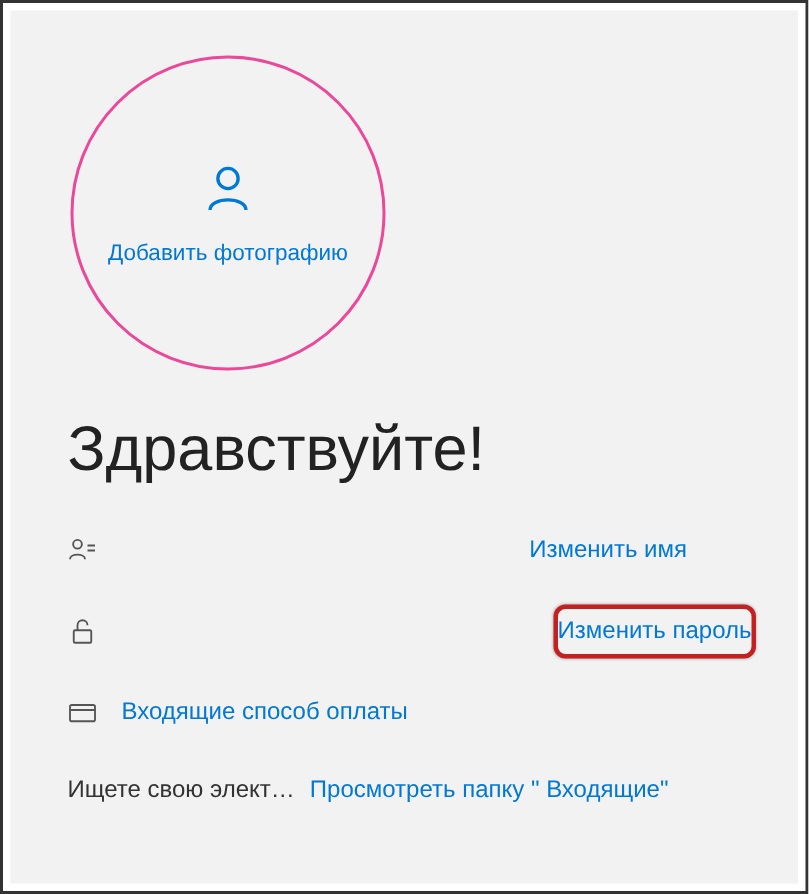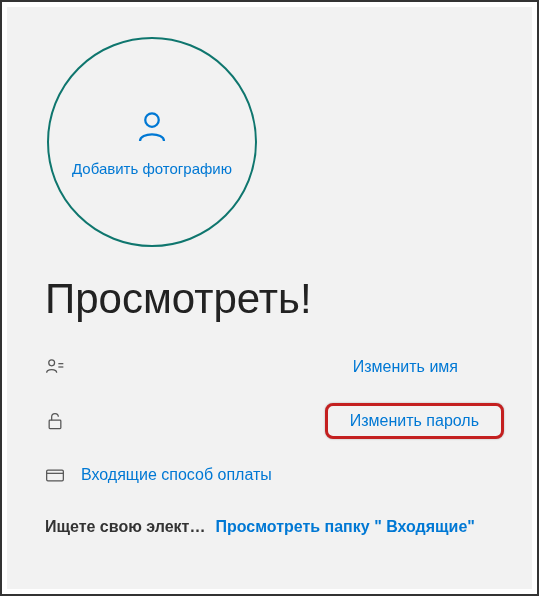--- a/index.html
+++ b/index.html
@@ -23,21 +23,21 @@
     .panel {
       background: #f2f2f2;
       width: 100%;
       height: 100%;
       padding: 20px 30px;
       position: relative;
     }
     .avatar-circle {
       width: 210px;
       height: 210px;
-      border: 2px solid #0f766e;
+      border: 2px solid #ec4899;
       border-radius: 50%;
       display: flex;
       flex-direction: column;
       align-items: center;
       justify-content: center;
       margin-left: 10px;
       margin-top: 10px;
       cursor: pointer;
     }
     .avatar-circle svg {
@@ -90,37 +90,36 @@
       font-size: 16px;
       cursor: pointer;
       text-decoration: none;
     }
     .spacer {
       flex: 1;
     }
     .highlighted {
       border: 3px solid #c42020;
       border-radius: 8px;
-      padding: 6px 22px;
+      padding: 6px 0;
       box-shadow: 0 0 2px rgba(0,0,0,0.3);
       background: #f2f2f2;
     }
     .row-name .row-link {
       margin-right: 44px;
     }
     .row-password {
       position: relative;
     }
     .row-password .highlighted {
       position: relative;
       right: -2px;
     }
     .row-email {
       margin-bottom: 0;
-      font-weight: bold;
     }
     .row-email .row-text {
       max-width: 170px;
     }
   </style>
 </head>
 <body>
 
 <div class="outer">
   <div class="panel">
@@ -128,21 +127,21 @@
     <div class="avatar-circle">
       <span>
         <svg viewBox="0 0 24 24" fill="none" stroke="#0078d4" stroke-width="1.5">
           <circle cx="12" cy="8" r="4.5"></circle>
           <path d="M4 22 C4 16, 20 16, 20 22"></path>
         </svg>
       </span>
       <span class="avatar-text">Добавить фотографию</span>
     </div>
 
-    <h1 class="greeting">Просмотреть!</h1>
+    <h1 class="greeting">Здравствуйте!</h1>
 
     <div class="rows">
 
       <div class="row row-name">
         <span class="row-icon">
           <svg viewBox="0 0 24 24" fill="none" stroke="#555" stroke-width="1.5">
             <circle cx="8" cy="7" r="3.5"></circle>
             <path d="M2 19 C2 14, 14 14, 14 19"></path>
             <line x1="16" y1="8" x2="22" y2="8"></line>
             <line x1="16" y1="12" x2="22" y2="12"></line>

